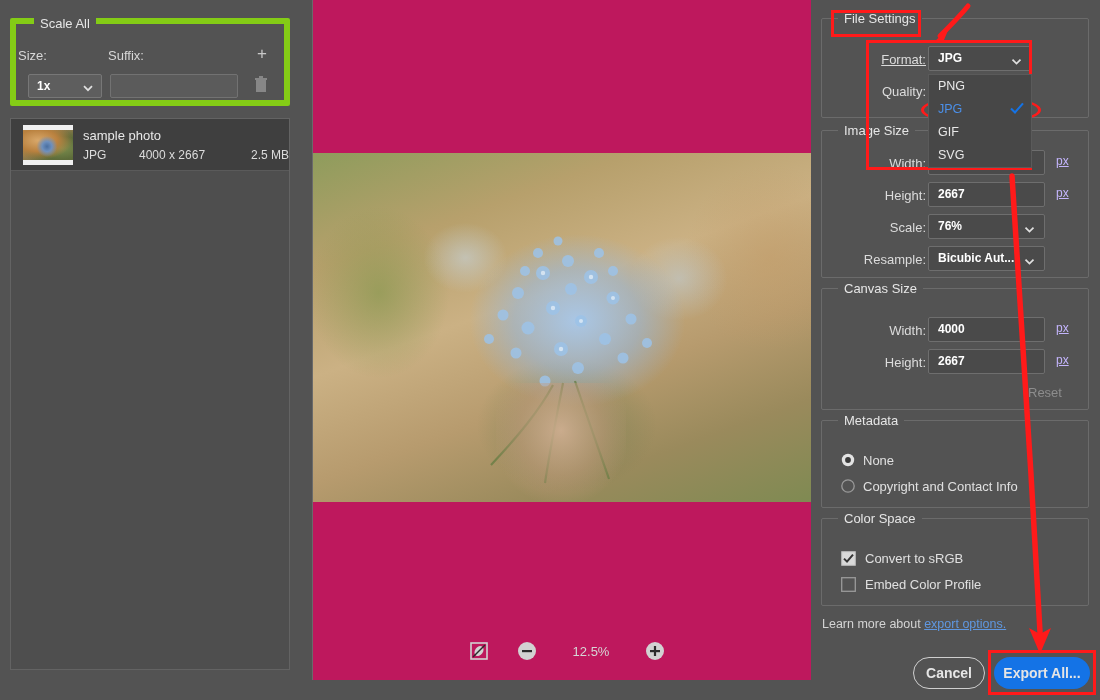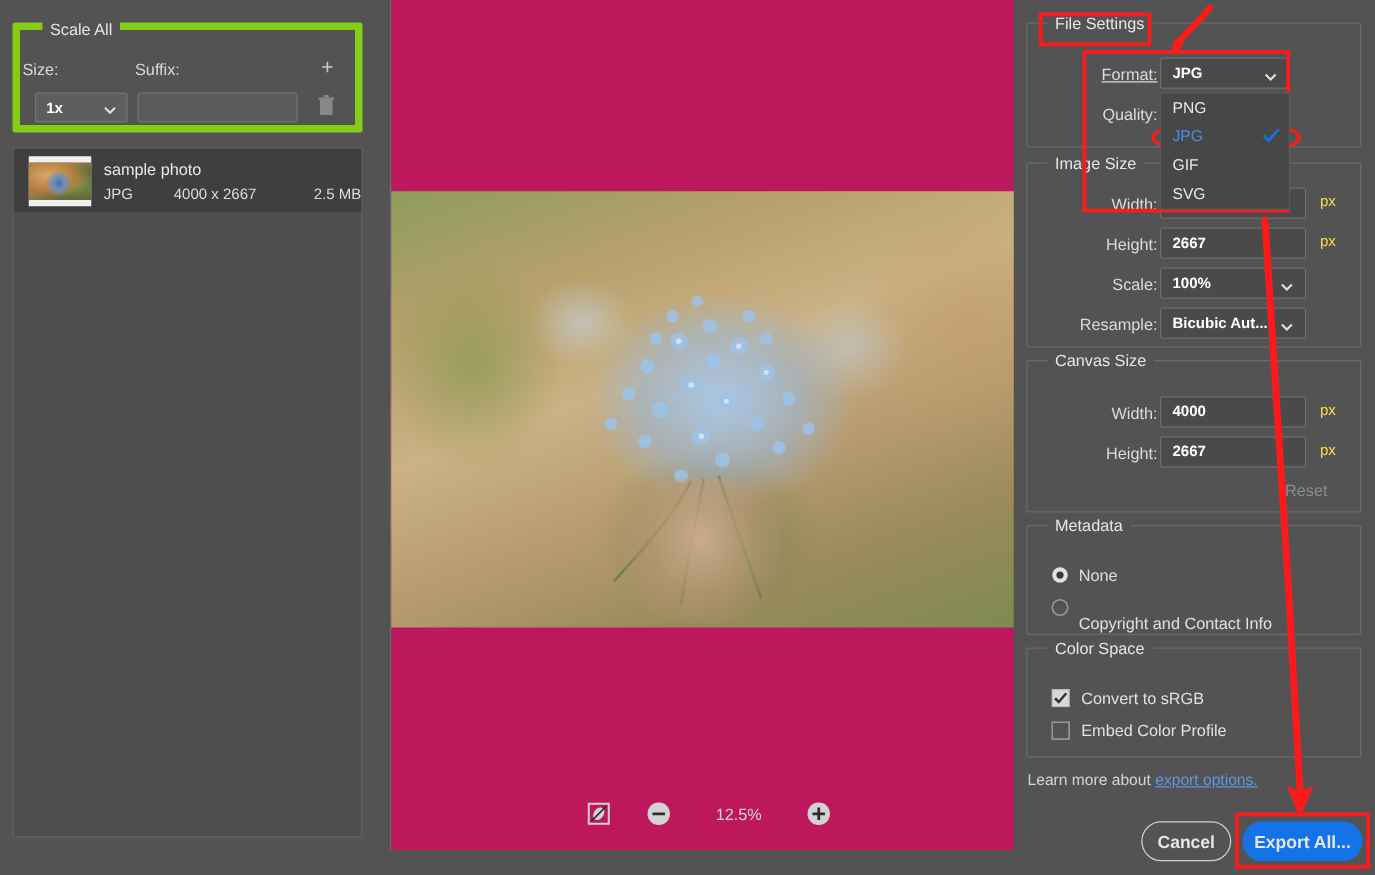--- a/index.html
+++ b/index.html
@@ -190,21 +190,21 @@
     border: 1px solid #6e6e6e;
     border-radius: 2px;
     color: #ffffff; font-size: 12px; font-weight: bold;
     line-height: 23px;
     padding-left: 9px;
   }
   .fld.sel { background: #4a4a4a; }
   .fld .chev { position: absolute; right: 8px; top: 6px; }
   .px {
     position: absolute;
-    color: #fde047; font-size: 12px;
+    color: #c4b5fd; font-size: 12px; text-decoration: underline;
   }
   .reset-btn {
     position: absolute;
     color: #8d8d8d; font-size: 13px; text-align: center;
   }
   .radio, .cbox {
     position: absolute;
     width: 14px; height: 14px;
   }
   .opt-label {
@@ -418,21 +418,21 @@
     <div class="px" style="left:245px; top:154px;">px</div>
 
     <div class="row-label" style="left:10px; top:188px; width:105px;">Height:</div>
     <div class="fld" style="left:117px; top:182px; width:117px;">
       <span>2667</span>
     </div>
     <div class="px" style="left:245px; top:186px;">px</div>
 
     <div class="row-label" style="left:10px; top:220px; width:105px;">Scale:</div>
     <div class="fld" style="left:117px; top:214px; width:117px;">
-      <span>100%</span>
+      <span>76%</span>
       <span class="chev">
         <svg width="13" height="13" viewBox="0 0 13 13">
             <path d="M2.5 4.6 L6.5 8.6 L10.5 4.6" stroke="#e0e0e0" stroke-width="1.7" fill="none"></path>
           </svg>
       </span>
     </div>
 
     <div class="row-label" style="left:10px; top:252px; width:105px;">Resample:</div>
     <div class="fld" style="left:117px; top:246px; width:117px;">
       <span>Bicubic Aut...</span>
@@ -469,21 +469,21 @@
         <circle cx="7" cy="7" r="2.9" fill="#3a3a3a"></circle>
       </svg>
     </div>
     <div class="opt-label" style="left:52px; top:453px;">None</div>
 
     <div class="radio" style="left:30px; top:479px;">
       <svg width="14" height="14" viewBox="0 0 14 14">
         <circle cx="7" cy="7" r="6.2" fill="none" stroke="#9a9a9a" stroke-width="1.3"></circle>
       </svg>
     </div>
-    <div class="opt-label" style="left:52px; top:491px;">Copyright and Contact Info</div>
+    <div class="opt-label" style="left:52px; top:479px;">Copyright and Contact Info</div>
 
     <div class="grp" style="top:518px; height:88px;">
       <div class="glegend">Color Space</div>
     </div>
     <div class="cbox" style="left:30px; top:551px;">
       <svg width="15" height="15" viewBox="0 0 15 15">
         <rect x="0.7" y="0.7" width="13.6" height="13.6" fill="#d9d9d9" stroke="#bdbdbd"></rect>
         <path d="M3 7.6 L6 10.6 L12 3.6" stroke="#333" stroke-width="2" fill="none"></path>
       </svg>
     </div>

